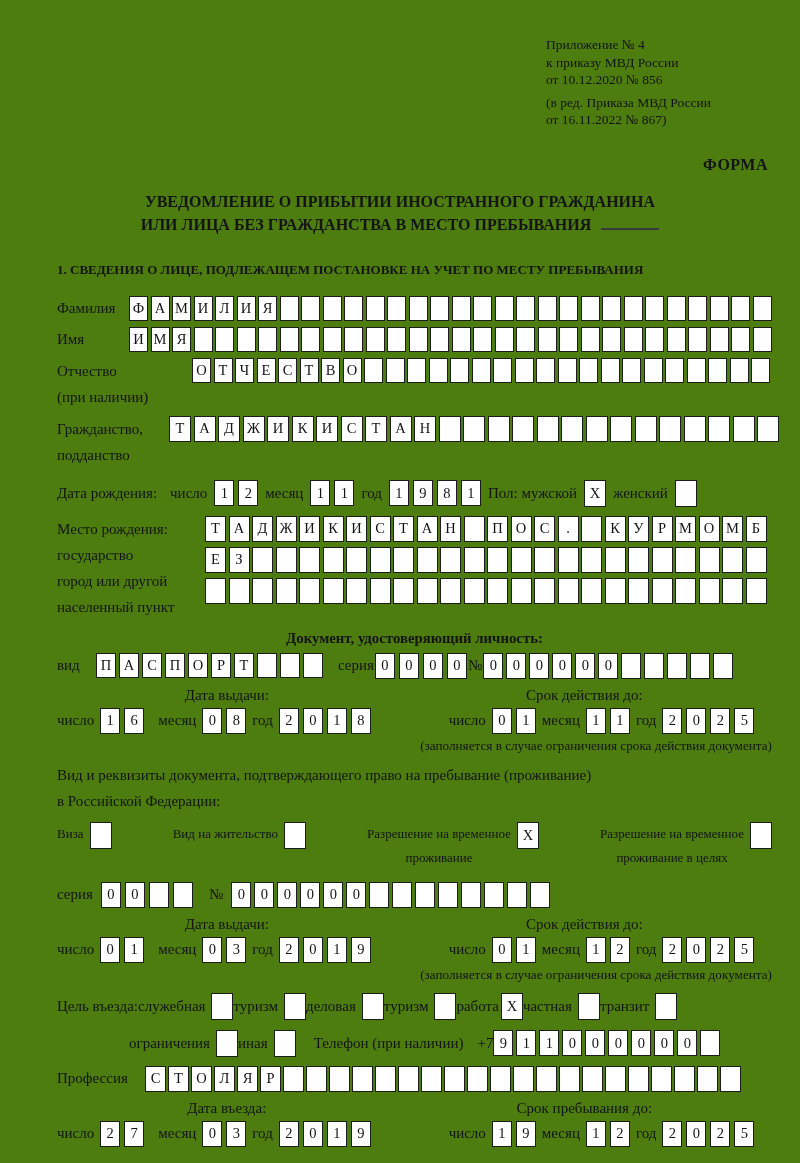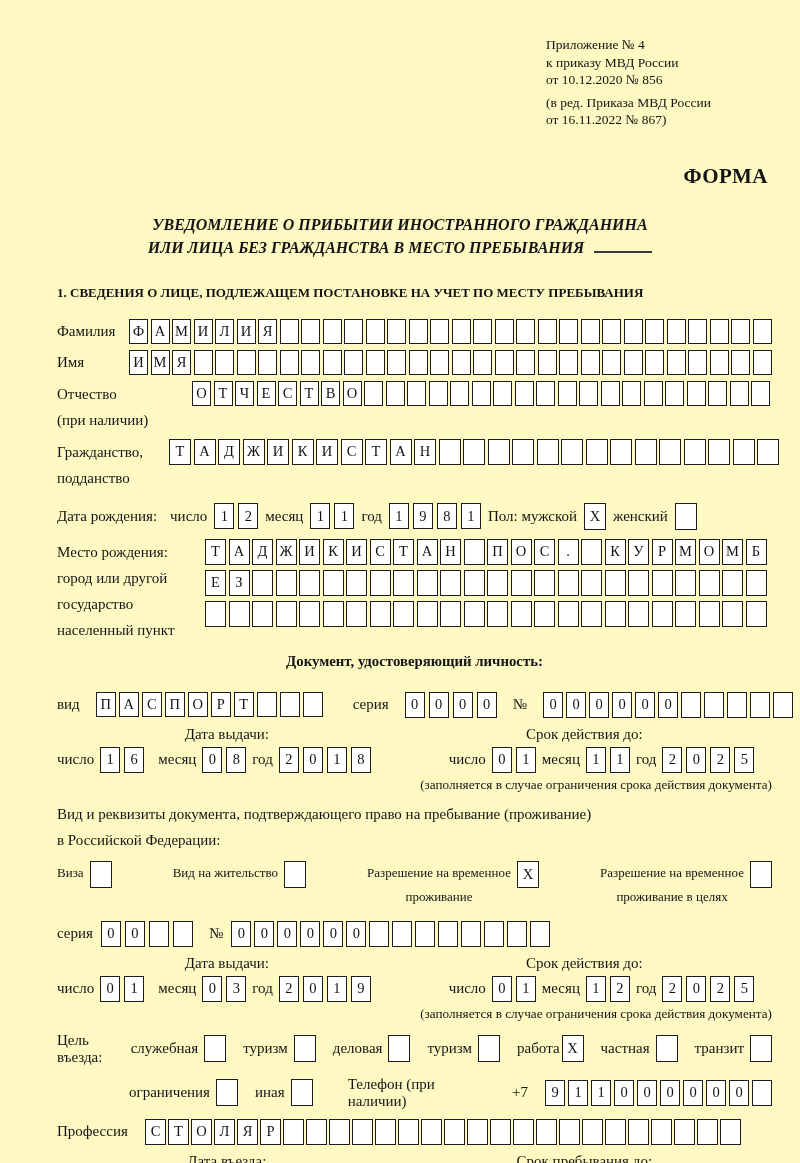--- a/index.html
+++ b/index.html
@@ -1,26 +1,26 @@
 <!DOCTYPE html>
 <html><head>
 <meta charset="utf-8">
 <style>
   html,body{margin:0;padding:0;background:#fff;}
   .page{
-    width:800px;height:1163px;box-sizing:border-box;background:#fef9c3;
+    width:800px;height:1163px;box-sizing:border-box;background:#4d7c0f;
     font-family:"Liberation Serif","DejaVu Serif",serif;color:#141414;
     overflow:hidden;position:relative;
   }
   .content{padding:0 28px 0 57px;}
   
   .hdr{margin:36px 26px 0 auto;width:228px;font-size:13.5px;line-height:17.5px;}
   .hdr .grp2{margin-top:5px;font-family:Liberation Serif, serif;}
-  .forma{font-weight:bold;font-size:21px;text-align:right;padding-right:32px;margin-top:35px;letter-spacing:.5px;}
-  .title{text-align:center;font-weight:bold;font-size:16px;line-height:23px;margin-top:24px;font-style:italic;}
+  .forma{font-weight:bold;font-size:16px;text-align:right;padding-right:32px;margin-top:27px;letter-spacing:.5px;}
+  .title{text-align:center;font-weight:bold;font-size:16px;line-height:23px;margin-top:16px;}
   .title-underline{display:inline-block;width:58px;border-bottom:2.5px solid #3a3a3a;margin-left:10px;}
   .sec{font-weight:bold;font-size:13px;margin-top:26px;}
   
   .boxes{display:flex;gap:2.5px;flex:none;}
   .box{
     width:19px;height:25px;box-sizing:border-box;border:1.6px solid #1c1c1c;
     display:flex;align-items:center;justify-content:center;
     font-size:14.5px;flex:none;background:#fff;
   }
   .w20 .box{width:20px;}
@@ -38,21 +38,21 @@
   .stack{display:flex;flex-direction:column;gap:5px;}
   .dates-row{display:flex;margin-top:8px;}
   .dates-left{width:47.5%;}
   .dates-right{width:52.5%;}
   .dates-h{text-align:center;font-size:15px;margin-bottom:4px;}
   .dline{display:flex;align-items:center;gap:6px;font-size:15px;}
   .note{font-size:13.2px;text-align:right;margin-top:4px;}
   .permit-row{display:flex;align-items:flex-start;justify-content:space-between;margin-top:8px;}
   .permit-item{display:flex;align-items:flex-start;gap:6px;}
   .permit-label{font-size:13px;text-align:center;line-height:24px;}
-  .purpose-row{display:flex;align-items:center;gap:17px;margin-top:10px;font-size:15px;flex-wrap:nowrap;}
+  .purpose-row{display:flex;align-items:center;gap:0;margin-top:10px;font-size:15px;flex-wrap:nowrap;}
   .gap6{gap:6px;}
   .center-bold{text-align:center;font-weight:bold;font-size:14.8px;margin-top:10px;}
 </style>
 </head>
 <body>
 
 <div class="page">
 
   <div class="hdr">
     <div>Приложение № 4</div>
@@ -242,22 +242,22 @@
         </div>
       <span class="lbl">женский</span>
       <div class="boxes chk">
           <div class="box"></div>
         </div>
     </div>
 
     <div class="frow" style="margin-top:9px;">
       <div class="flabel" style="width:148px;line-height:26px;">
         <div>Место рождения:</div>
+        <div>государство</div>
         <div>город или другой</div>
-        <div>государство</div>
         <div>населенный пункт</div>
       </div>
       <div class="stack">
         <div class="boxes w21">
             <div class="box">Т</div>
             <div class="box">А</div>
             <div class="box">Д</div>
             <div class="box">Ж</div>
             <div class="box">И</div>
             <div class="box">К</div>
@@ -330,21 +330,21 @@
             <div class="box"></div>
             <div class="box"></div>
             <div class="box"></div>
             <div class="box"></div>
           </div>
       </div>
     </div>
 
     <div class="center-bold">Документ, удостоверяющий личность:</div>
 
-    <div class="frow" style="align-items:center;gap:16px;margin-top:22px;">
+    <div class="frow" style="align-items:center;gap:1px;margin-top:6px;">
       <span class="lbl" style="width:38px;">вид</span>
       <div class="boxes w20" style="gap:3px;">
           <div class="box">П</div>
           <div class="box">А</div>
           <div class="box">С</div>
           <div class="box">П</div>
           <div class="box">О</div>
           <div class="box">Р</div>
           <div class="box">Т</div>
           <div class="box"></div>

